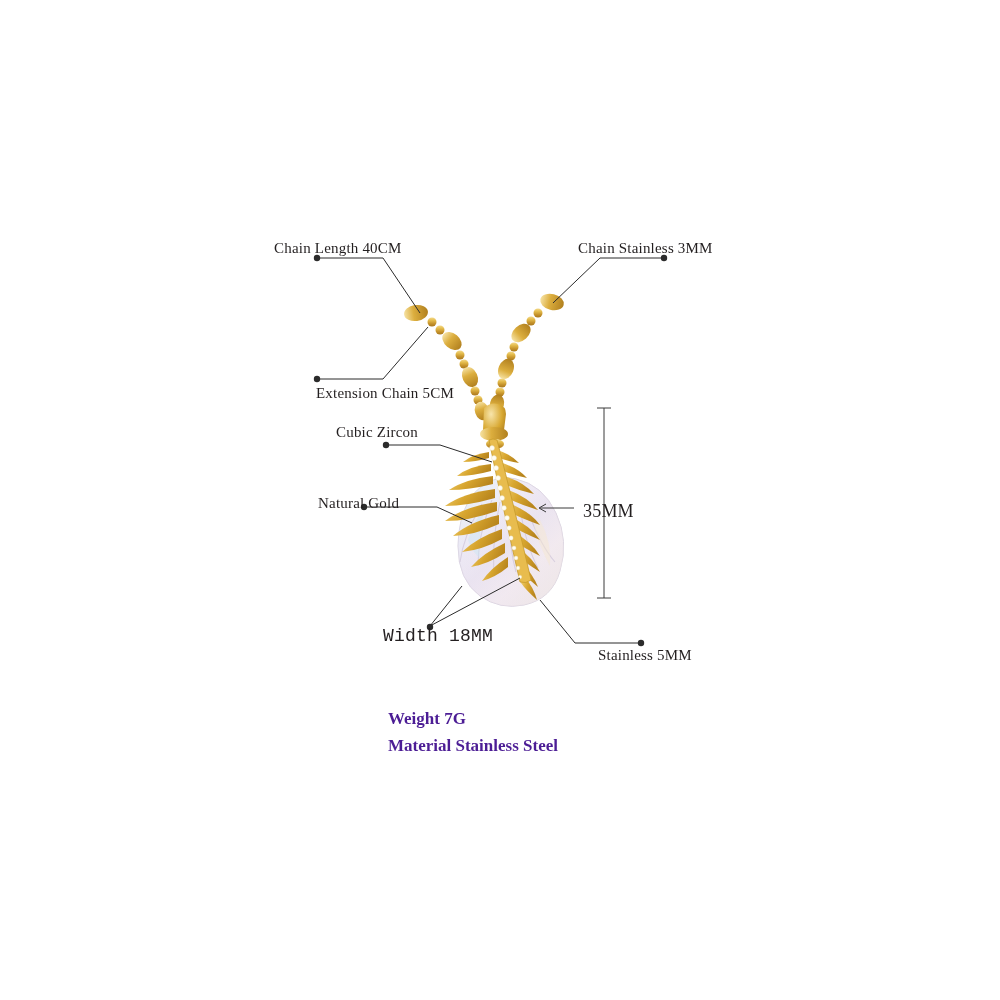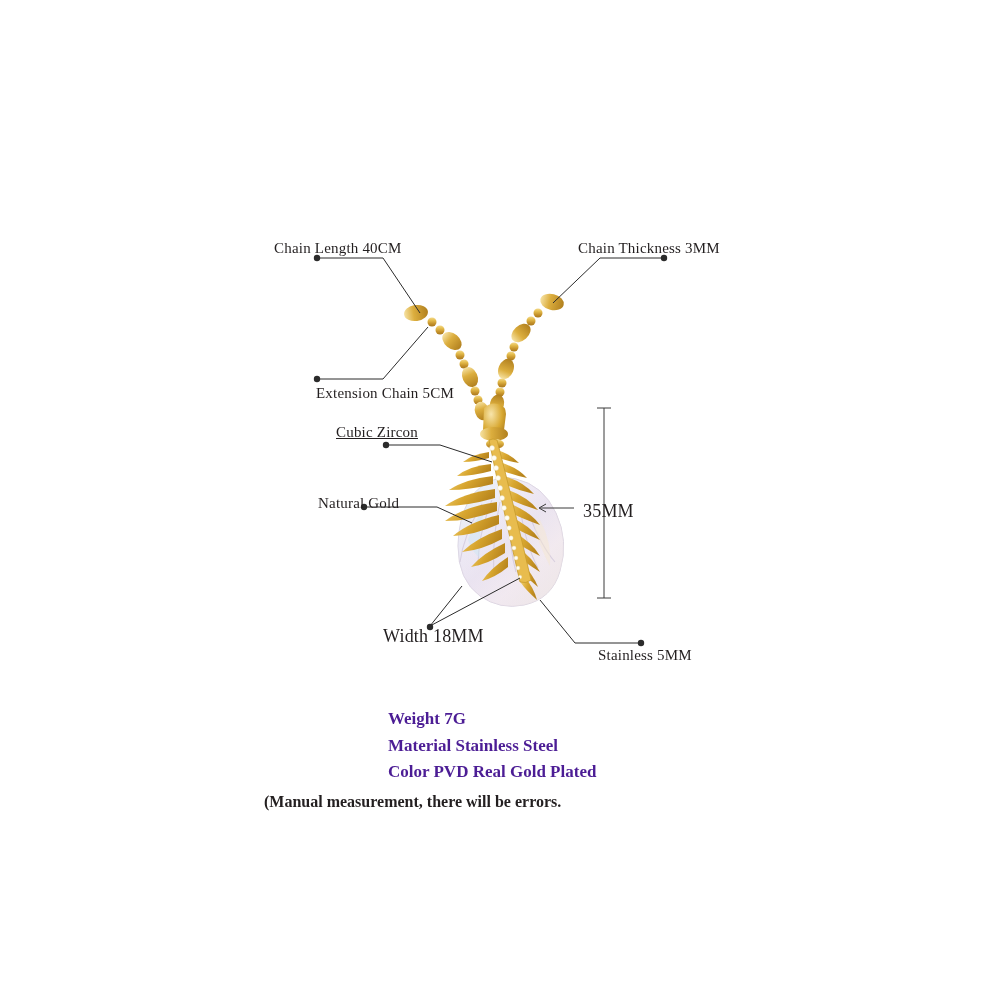--- a/index.html
+++ b/index.html
@@ -248,33 +248,31 @@
     </g>
 
     <g stroke="#3a3a3a" stroke-width="1" fill="none">
       <path d="M574 508 L540 508"></path>
       <path d="M546 504 L539 508 L546 512" stroke-linejoin="round"></path>
     </g>
   </svg>
 
   <div class="label" style="left:274px; top:240px;">Chain Length 40CM</div>
 
-  <div class="label" style="left:578px; top:240px;">Chain Thickness 3MM</div>
+  <div class="label" style="left:578px; top:240px;">Chain Stainless 3MM</div>
 
   <div class="label" style="left:272px; top:385px;margin-left:44px;">Extension Chain 5CM</div>
 
-  <div class="label" style="left:336px; top:424px;text-decoration:underline;">Cubic Zircon</div>
+  <div class="label" style="left:336px; top:424px;">Cubic Zircon</div>
 
   <div class="label" style="left:318px; top:495px;">Natural Gold</div>
 
   <div class="label small" style="left:583px; top:501px;">35MM</div>
 
-  <div class="label small" style="left:383px; top:626px;">Width 18MM</div>
+  <div class="label small" style="left:383px; top:626px;font-family:Liberation Mono, monospace;">Width 18MM</div>
 
   <div class="label" style="left:598px; top:647px;">Stainless 5MM</div>
 
   <div class="spec" style="left:388px; top:709px;">Weight 7G</div>
   <div class="spec" style="left:388px; top:736px;">Material Stainless Steel</div>
-  <div class="spec" style="left:388px; top:762px;">Color PVD Real Gold Plated</div>
-
-  <div class="note" style="left:264px; top:793px;">(Manual measurement, there will be errors.</div>
+
 
 </div>
 
 </body></html>

